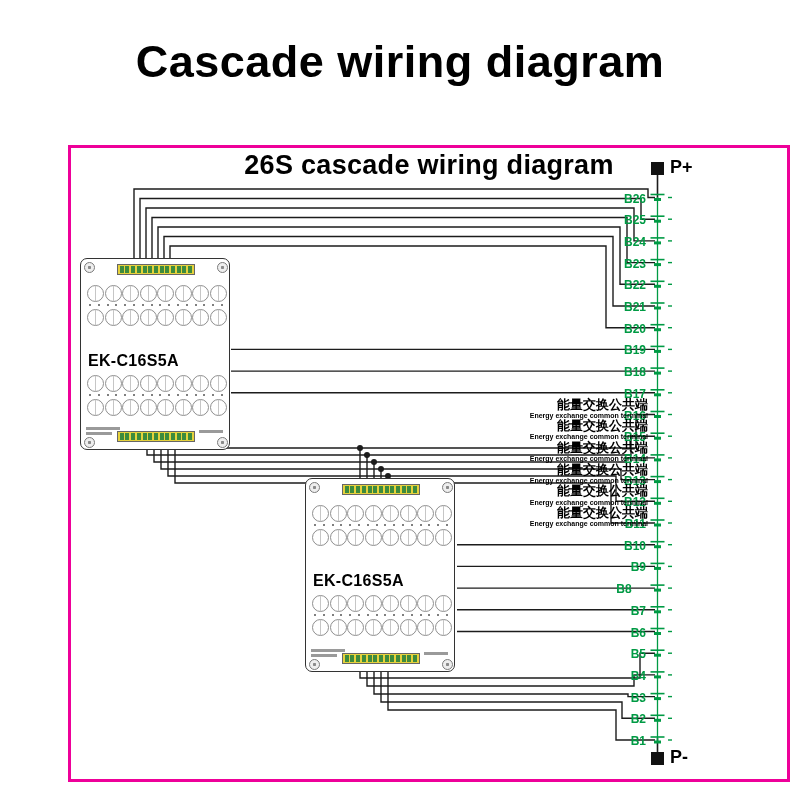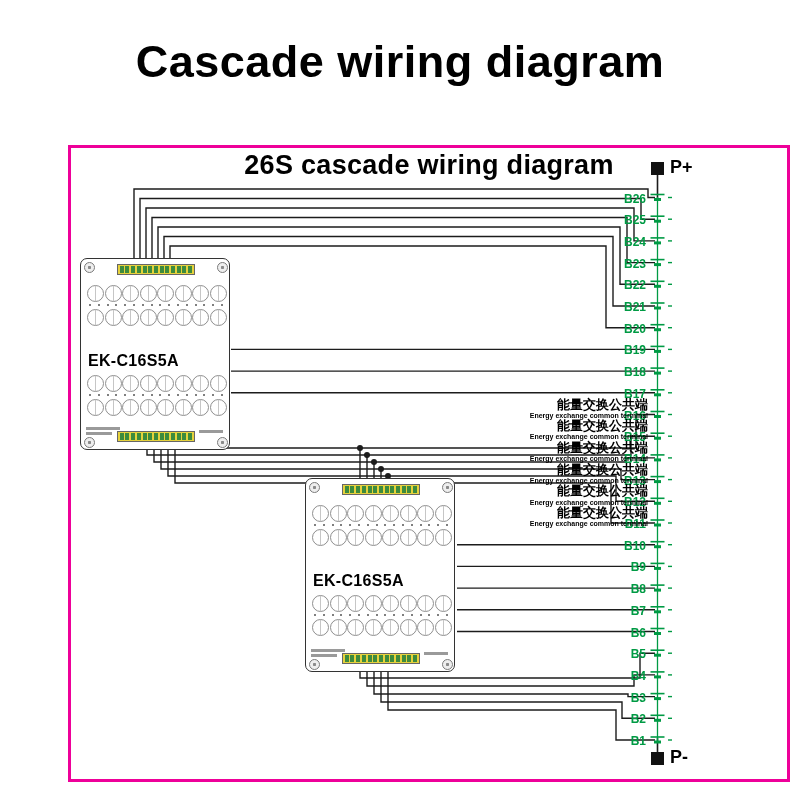--- a/index.html
+++ b/index.html
@@ -185,21 +185,21 @@
       <line x1="668" y1="197.5" x2="672" y2="197.5" stroke="var(--green)" stroke-width="1.4"></line>
     </svg>
 
 <div class="batt-label" style="left: 602px; top: 734px;">B1</div>
     <div class="batt-label" style="left: 602px; top: 712.3px;">B2</div>
     <div class="batt-label" style="left: 602px; top: 690.6px;">B3</div>
     <div class="batt-label" style="left: 602px; top: 668.9px;">B4</div>
     <div class="batt-label" style="left: 602px; top: 647.2px;">B5</div>
     <div class="batt-label" style="left: 602px; top: 625.5px;">B6</div>
     <div class="batt-label" style="left: 602px; top: 603.8px;">B7</div>
-    <div class="batt-label" style="left: 602px; top: 582.1px;">B8</div>
+    <div class="batt-label" style="left: 602px; top: 582.1px; text-align: center;">B8</div>
     <div class="batt-label" style="left: 602px; top: 560.4px;">B9</div>
     <div class="batt-label" style="left: 602px; top: 538.7px;">B10</div>
     <div class="batt-label" style="left: 602px; top: 517px;">B11</div>
     <div class="batt-label" style="left: 602px; top: 495.3px;">B12</div>
     <div class="batt-label" style="left: 602px; top: 473.6px;">B13</div>
     <div class="batt-label" style="left: 602px; top: 451.9px;">B14</div>
     <div class="batt-label" style="left: 602px; top: 430.2px;">B15</div>
     <div class="batt-label" style="left: 602px; top: 408.5px;">B16</div>
     <div class="batt-label" style="left: 602px; top: 386.8px;">B17</div>
     <div class="batt-label" style="left: 602px; top: 365.1px;">B18</div>

